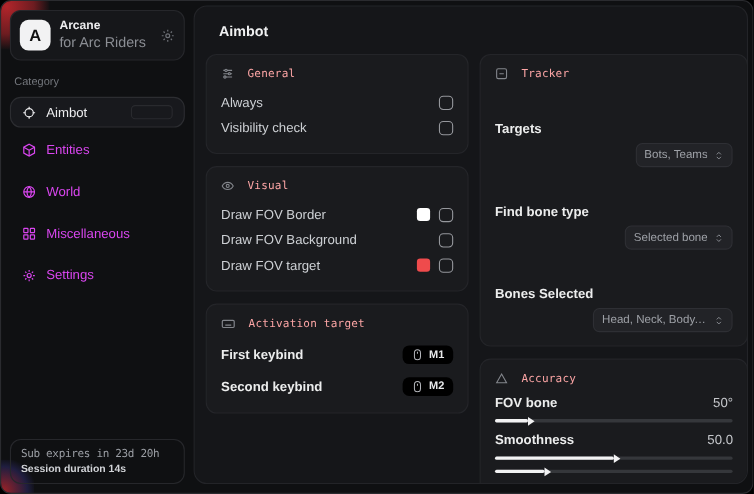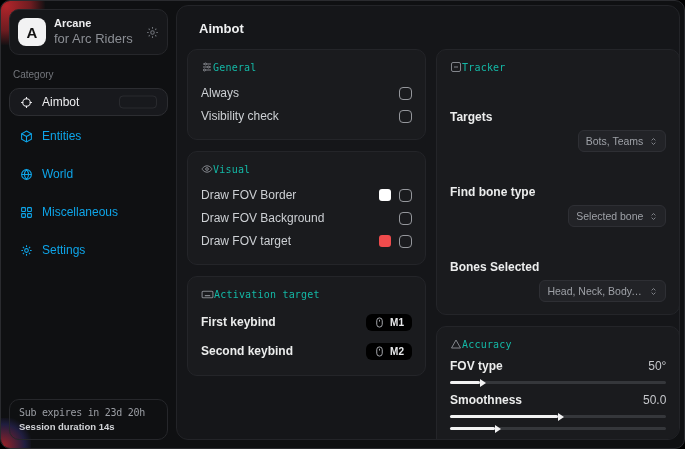--- a/index.html
+++ b/index.html
@@ -25,42 +25,42 @@
     font-weight:bold; font-size:15px; display:flex; align-items:center; justify-content:center; }
   .brand-text { flex:1; line-height:1.25; }
   .brand-title { color:#ececee; font-size:11px; font-weight:700; }
   .brand-sub { color:#8b8e94; font-size:13px; }
   .brand-gear { color:#6e7177; display:flex; }
 
   .category { color:#74777d; font-size:10px; margin:14px 4px 8px 4px; }
 
   .nav { display:flex; flex-direction:column; gap:2px; }
   .nav-item { display:flex; align-items:center; gap:9px; padding:6px 10px; border-radius:10px;
-    color:#0ea5e9; font-size:12px; border:1px solid transparent; position:relative; cursor:default; }
+    color:#d946ef; font-size:12px; border:1px solid transparent; position:relative; cursor:default; }
   .nav-item .nicon { display:flex; color:inherit; }
   .nav-item.active { background:#18191d; border-color:#2c2d31; color:#ececee; }
   .nav-item:not(.active) { margin:4px 0; }
   .faint-badge { position:absolute; right:10px; top:50%; transform:translateY(-50%);
     width:38px; height:13px; border:1px solid rgba(120,122,128,0.18); border-radius:4px; }
 
   .sub-card { margin-top:auto; border:1px solid #26272b; border-radius:10px; padding:7px 9px; }
   .sub-line1 { font-family:"DejaVu Sans Mono", monospace; color:#9b9ea4; font-size:10px; letter-spacing:-0.3px; }
   .sub-line2 { color:#d2d4d8; font-size:9.5px; font-weight:700; margin-top:3px; }
 
   
   .main { flex:1; margin:4px 4px 8px 0; background:#151619; border:1px solid #232428;
     border-radius:12px; padding:14px 9px 10px 10px; position:relative; z-index:1; overflow:hidden; }
   .page-title { color:#f0f1f2; font-size:13px; font-weight:700; margin:1px 0 13px 12px; }
 
   .cols { display:flex; gap:10px; align-items:flex-start; }
   .col-left { width:239px; flex:0 0 239px; display:flex; flex-direction:column; gap:11px; }
   .col-right { flex:1; display:flex; flex-direction:column; gap:11px; }
 
   .card { background:#1a1b1e; border:1px solid #242529; border-radius:10px; padding:11px 13px 12px 13px; }
-  .card-head { display:flex; align-items:center; gap:0; color:#14b8a6; margin-bottom:9px; }
+  .card-head { display:flex; align-items:center; gap:12px; color:#fca5a5; margin-bottom:9px; }
   .card-head .cicon { display:flex; color:#83868c; }
   .card-title { font-family:"DejaVu Sans Mono", monospace; font-size:10px; letter-spacing:0.2px; }
 
   .row { display:flex; align-items:center; justify-content:space-between; min-height:22px; }
   .rows { display:flex; flex-direction:column; gap:1px; }
   .row-label { color:#cdd0d4; font-size:12px; }
   .row-label.strong { color:#eceded; font-weight:700; }
 
   .checkbox { width:13px; height:13px; border:1.4px solid #95979c; border-radius:4px; background:transparent; }
   .right-group { display:flex; align-items:center; gap:8px; }
@@ -329,21 +329,21 @@
             <span class="cicon">
               <svg width="12" height="12" viewBox="0 0 24 24" fill="none" stroke="currentColor" stroke-width="2">
                 <path d="M12 4l9 16H3z"></path>
               </svg>
             </span>
             <span class="card-title">Accuracy</span>
           </div>
 
           <div class="acc-row">
             <div class="acc-top">
-              <span class="row-label strong">FOV type</span>
+              <span class="row-label strong">FOV bone</span>
               <span class="acc-value">50°</span>
             </div>
             <div class="slider">
               <span class="fill" style="width: 14%;"></span>
               <span class="thumb" style="left: 14%;"></span>
             </div>
           </div>
 
           <div class="acc-row">
             <div class="acc-top">

